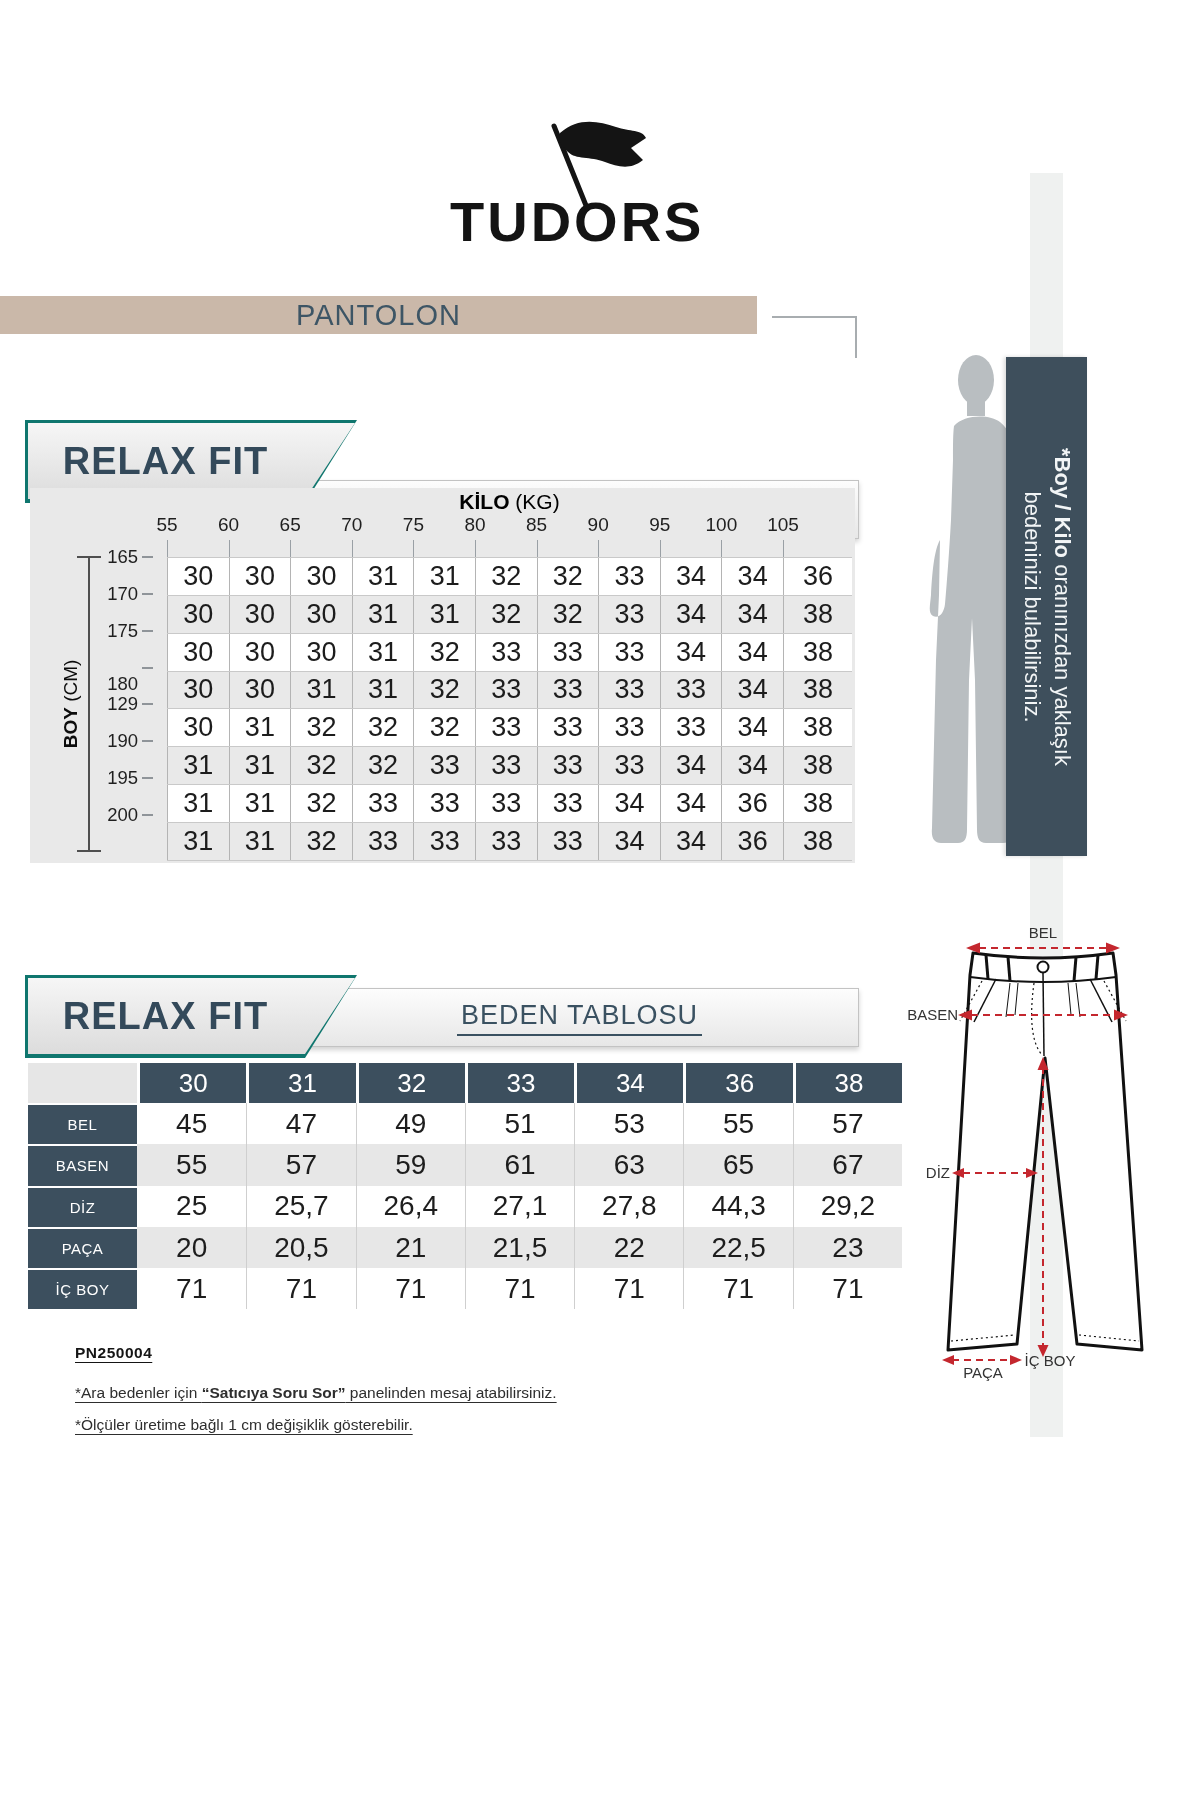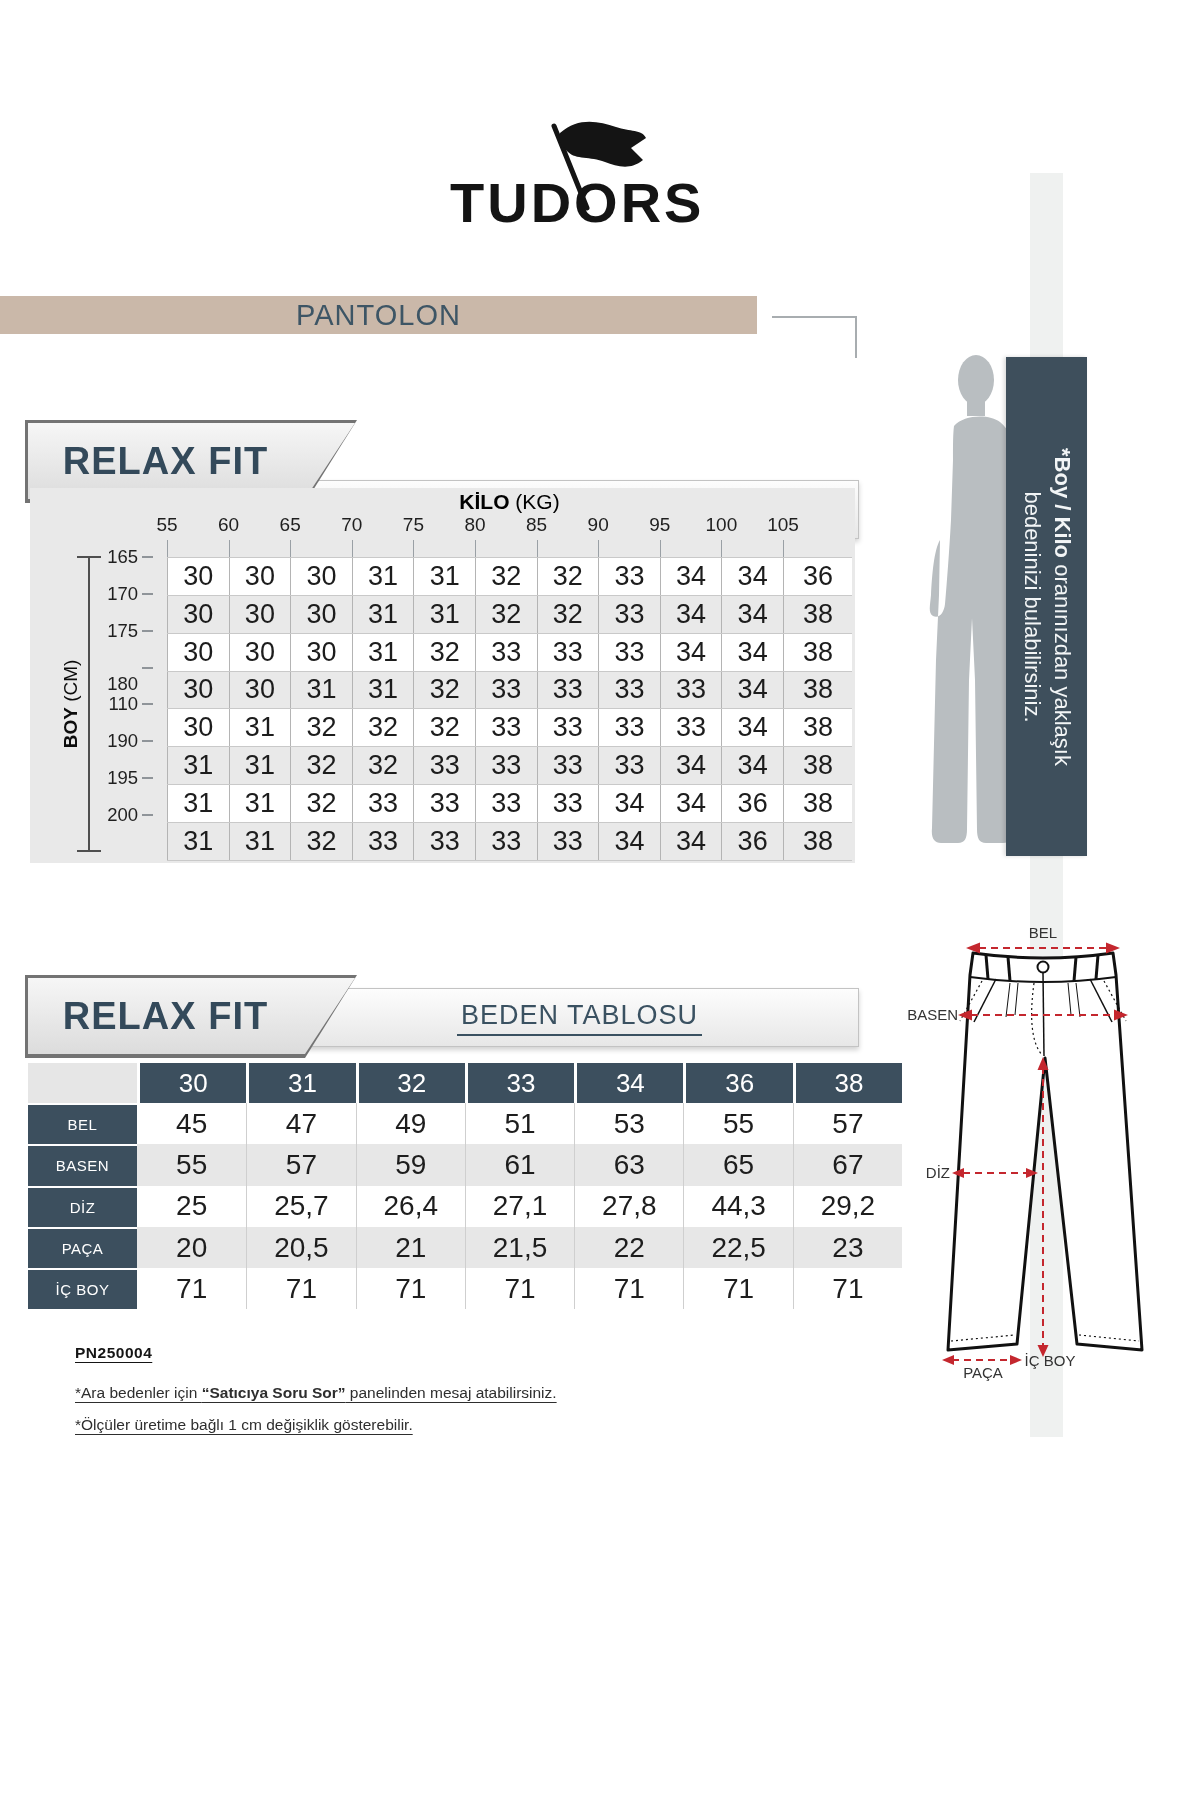--- a/index.html
+++ b/index.html
@@ -1,20 +1,20 @@
 <!DOCTYPE html>
 <html><head>
 <meta charset="utf-8">
 <style>
   html,body{margin:0;padding:0;background:#fff;}
   body{font-family:"Liberation Sans","DejaVu Sans",sans-serif;color:#1c1c1c;}
   .page{position:relative;width:1200px;height:1800px;background:#fff;overflow:hidden;}
 
   
-  .wordmark{position:absolute;left:450px;top:170px;font-size:56px;font-weight:800;
+  .wordmark{position:absolute;left:450px;top:189px;font-size:56px;font-weight:800;
     letter-spacing:3px;color:#141414;}
   .flag-svg{position:absolute;left:538px;top:108px;}
 
   
   .titlebar{position:absolute;left:0;top:296px;width:757px;height:38px;background:#cab8a9;
     display:flex;align-items:center;justify-content:center;}
   .titlebar .t-reg{font-size:29px;font-weight:400;color:#3d5565;letter-spacing:1px;}
   .titlebar .t-bold{font-size:29px;font-weight:800;color:#3d5565;letter-spacing:1px;}
   .connector-h{position:absolute;left:772px;top:316px;width:85px;height:2px;background:#a8adb0;}
   .connector-v{position:absolute;left:855px;top:316px;width:2px;height:42px;background:#a8adb0;}
@@ -28,21 +28,21 @@
     transform:translate(-50%,-50%) rotate(90deg);display:flex;flex-direction:column;
     justify-content:center;text-align:center;color:#f2f5f6;font-size:22px;line-height:30px;}
   .sidebanner .rot b{font-weight:700;}
 
   
   .secbar{position:absolute;height:57px;background:linear-gradient(#fdfdfd,#e7e7e7);
     border:1px solid #c3c3c3;box-shadow:0 3px 5px rgba(0,0,0,.18);
     display:flex;align-items:center;justify-content:center;}
   .secbar .bartitle{font-size:27px;color:#3a5161;letter-spacing:1px;
     border-bottom:2px solid #3a5161;padding:0 4px 3px 4px;}
-  .badge{position:absolute;width:332px;height:83px;background:#737373;
+  .badge{position:absolute;width:332px;height:83px;background:#0f766e;
     clip-path:polygon(0 0,100% 0,calc(100% - 52px) 100%,0 100%);
     filter:drop-shadow(0 5px 4px rgba(0,0,0,.35));}
   .badge .face{position:absolute;left:3px;top:3px;right:2px;bottom:4px;
     background:linear-gradient(#f6f6f6,#dcdcdc);
     clip-path:polygon(0 0,100% 0,calc(100% - 50px) 100%,0 100%);
     display:flex;align-items:center;justify-content:center;padding-right:52px;}
   .badge .fitname{font-size:38px;font-weight:800;color:#33495a;letter-spacing:1px;}
 
   
   .t1{position:absolute;left:30px;top:488px;width:825px;height:375px;background:#e9e9e9;}
@@ -269,21 +269,21 @@
       </div>
     <div>
         <div class="hlab" style="top: 69px;">165</div>
         <div class="hseg" style="top: 69px;"></div>
         <div class="hlab" style="top: 105.85px;">170</div>
         <div class="hseg" style="top: 105.85px;"></div>
         <div class="hlab" style="top: 142.7px;">175</div>
         <div class="hseg" style="top: 142.7px;"></div>
         <div class="hlab" style="top: 196px;">180</div>
         <div class="hseg" style="top: 179.55px;"></div>
-        <div class="hlab" style="top: 216.4px;">110</div>
+        <div class="hlab" style="top: 216.4px;">129</div>
         <div class="hseg" style="top: 216.4px;"></div>
         <div class="hlab" style="top: 253.25px;">190</div>
         <div class="hseg" style="top: 253.25px;"></div>
         <div class="hlab" style="top: 290.1px;">195</div>
         <div class="hseg" style="top: 290.1px;"></div>
         <div class="hlab" style="top: 326.95px;">200</div>
         <div class="hseg" style="top: 326.95px;"></div>
       </div>
     <div class="ruler"></div>
     <div class="rcap" style="top:68px;"></div>

